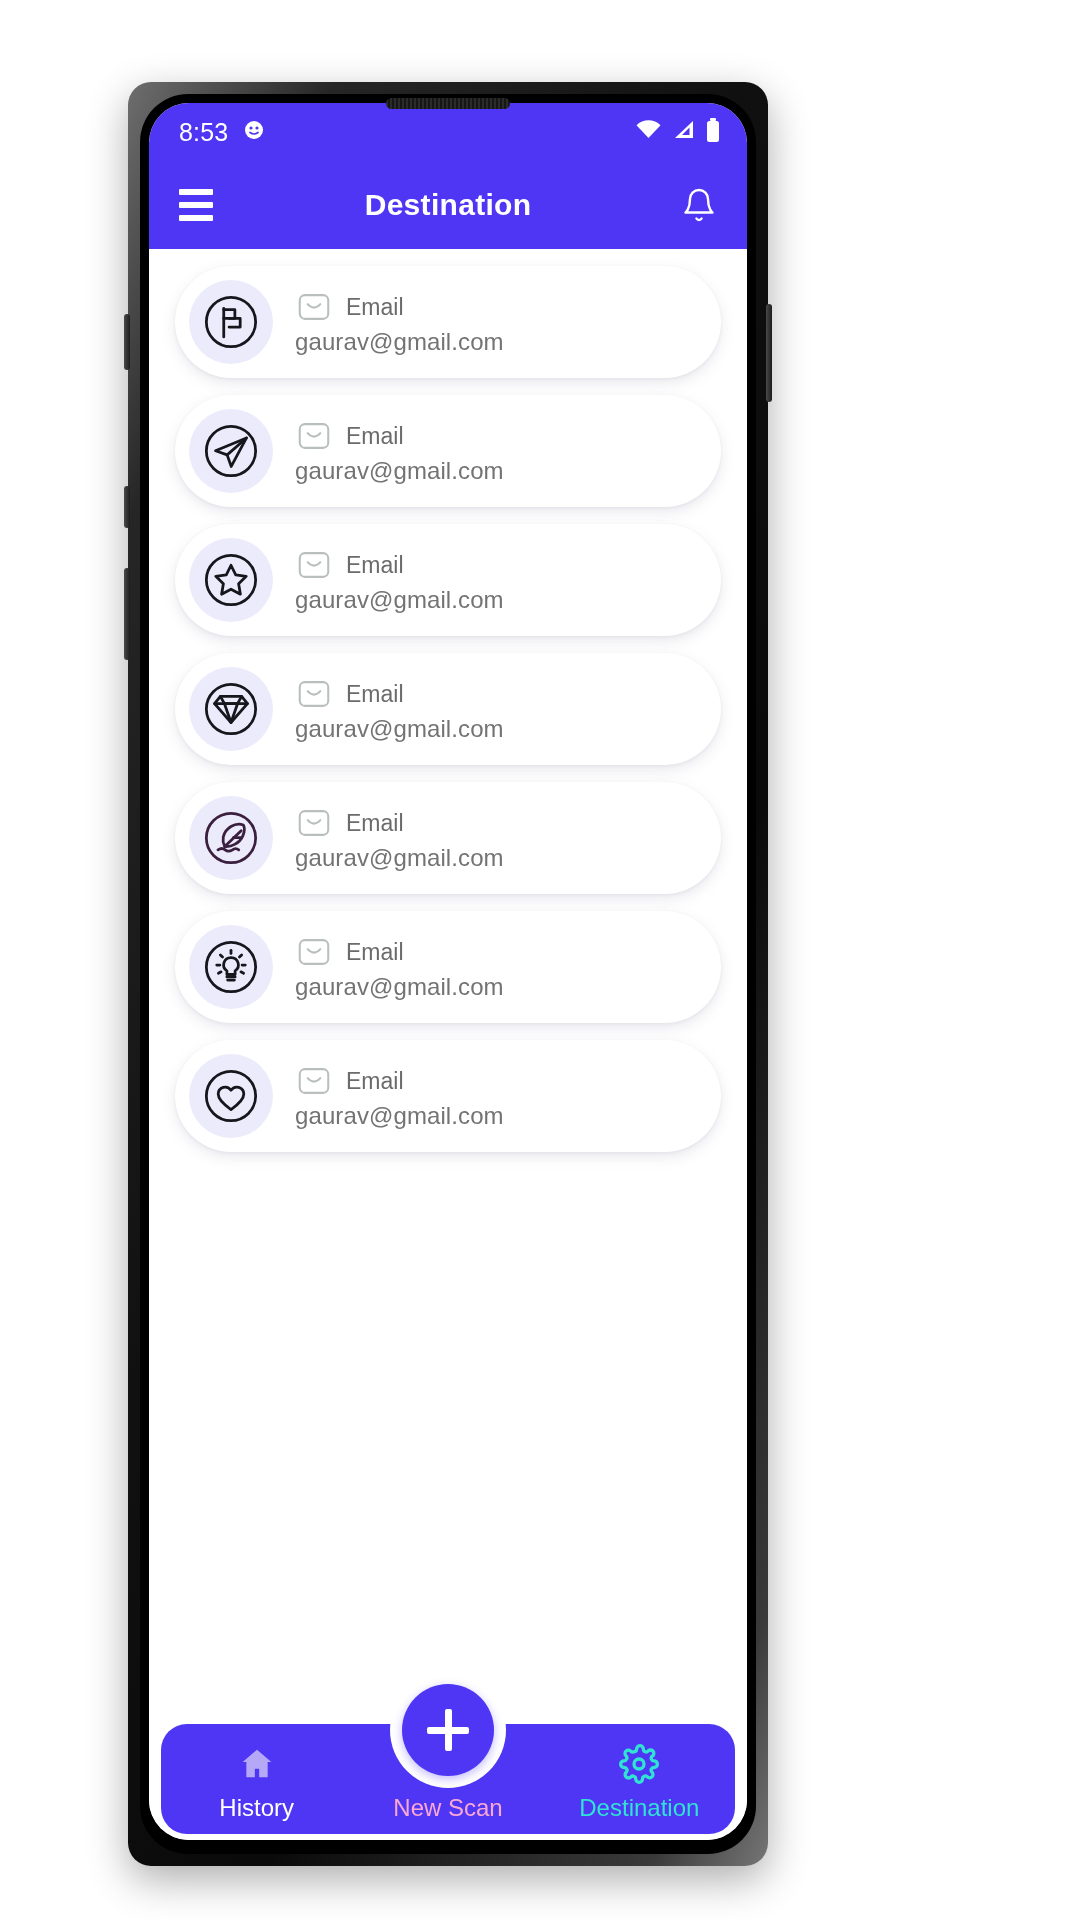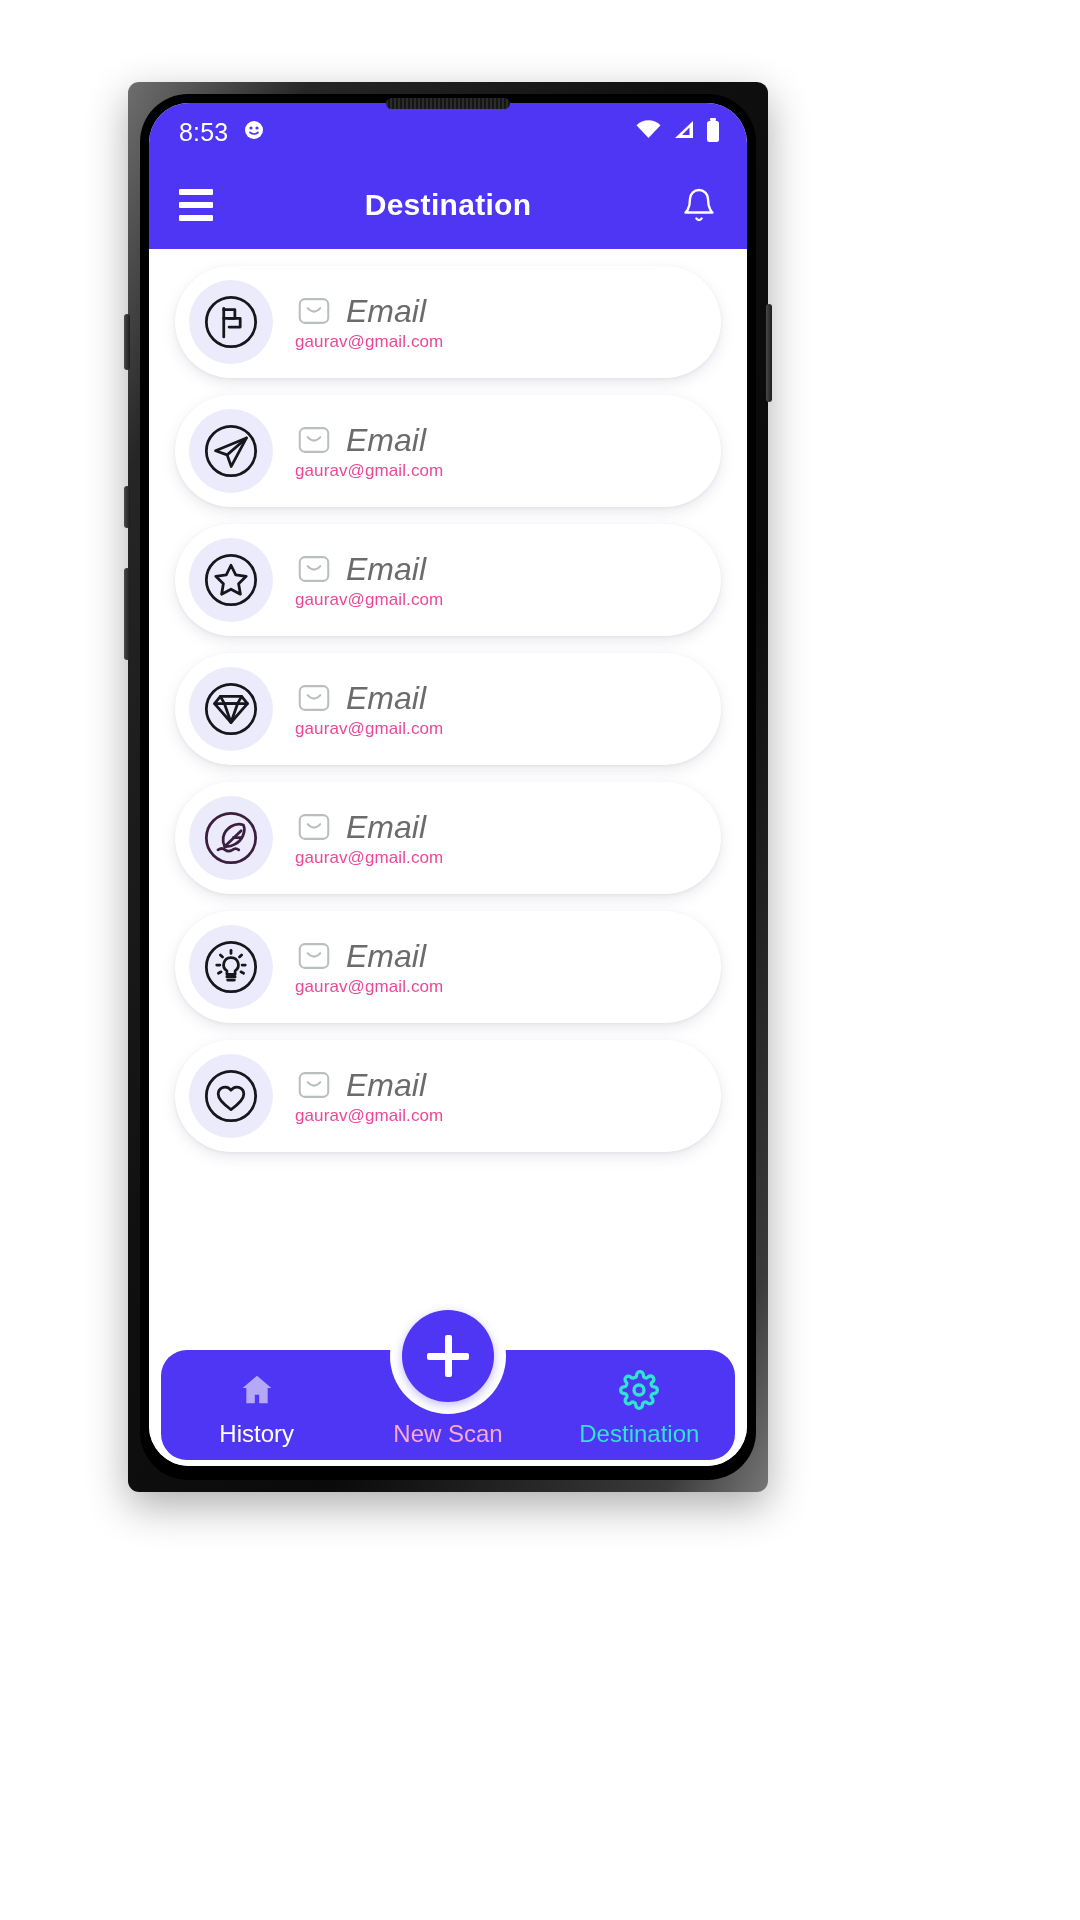--- a/index.html
+++ b/index.html
@@ -12,22 +12,22 @@
   #stage {
     position:relative;
     width:1080px; height:1920px;
     background:#ffffff;
   }
 
   
   .phone-frame {
     position:absolute;
     left:128px; top:82px;
-    width:640px; height:1410px;
-    border-radius:11px;
+    width:640px; height:1784px;
+    border-radius:23px;
     background:linear-gradient(115deg,#6e6e6e 0%,#262626 14%,#101010 42%,#0a0a0a 66%,#3a3a3a 92%,#767676 100%);
     box-shadow:0 14px 42px rgba(0,0,0,0.32);
     padding:12px;
   }
   .phone-inner {
     position:relative;
     width:100%; height:100%;
     border-radius:48px;
     background:#000000;
     overflow:hidden;
@@ -123,22 +123,22 @@
     flex:none;
   }
   .card-body {
     margin-left:22px;
     display:flex; flex-direction:column;
     justify-content:center;
     gap:2px;
   }
   .card-row1 { display:flex; align-items:center; gap:13px; }
   .env-icon { flex:none; display:flex; }
-  .card-label { font-size:32px; color:#6b6b6b;font-style:italic; }
-  .card-sub { font-size:17px; color:#ec4899; letter-spacing:.1px; }
+  .card-label { font-size:23px; color:#6b6b6b; }
+  .card-sub { font-size:24px; color:#737373; letter-spacing:.1px; }
 
   
   .bottom-wrap {
     position:relative;
     flex:none;
     height:146px;
     background:#ffffff;
   }
   .bottom-nav {
     position:absolute;

